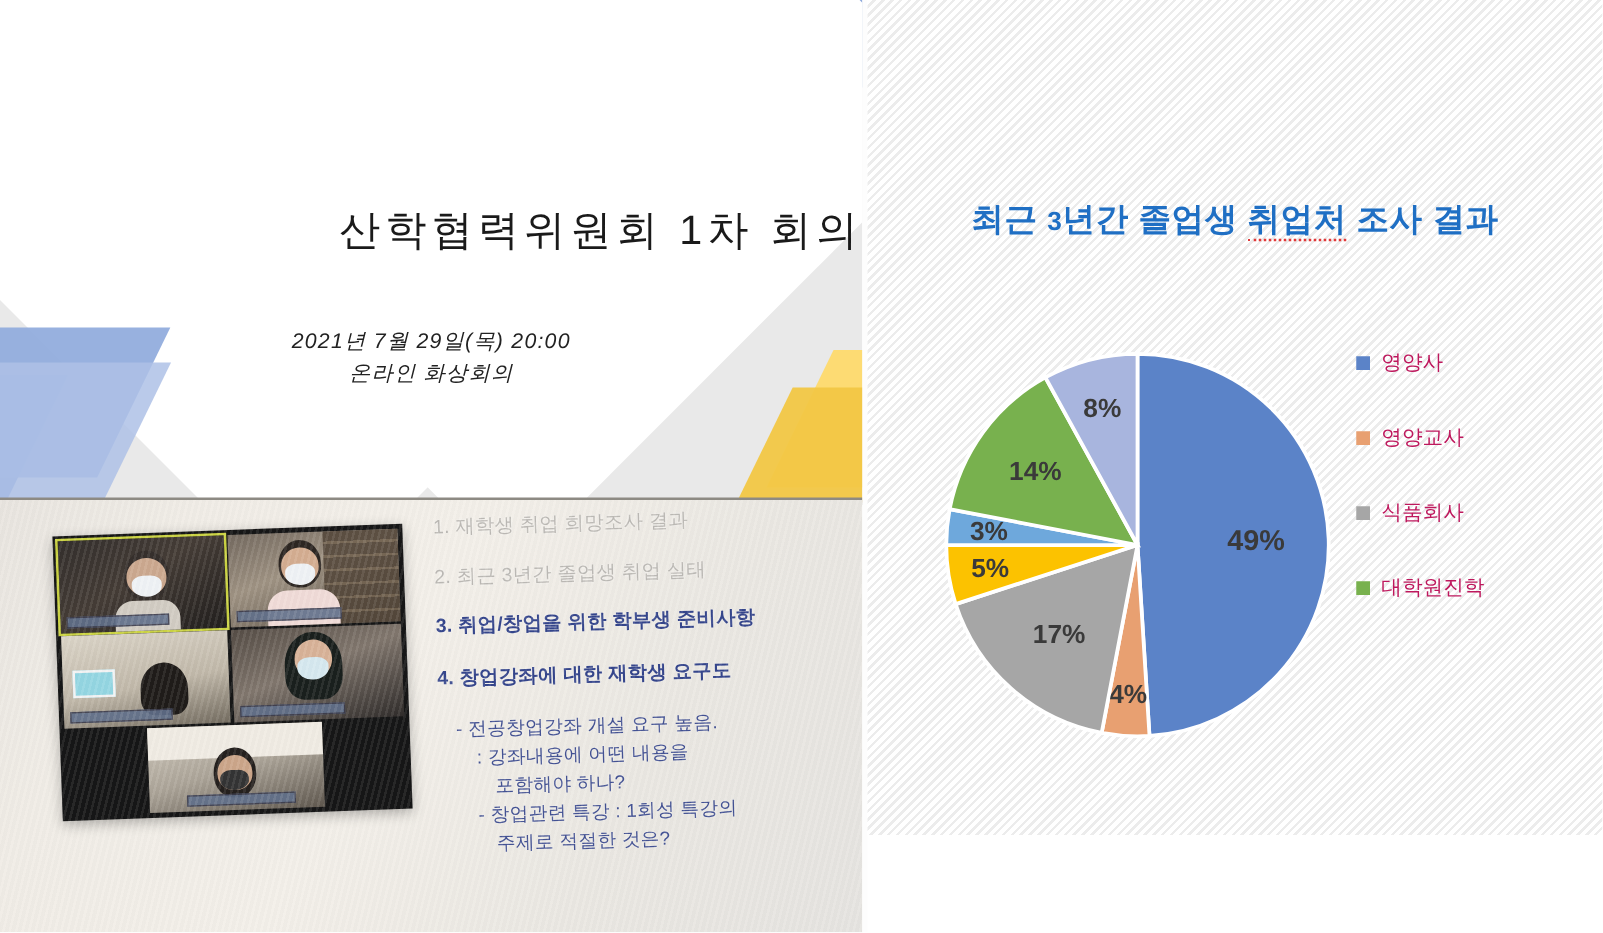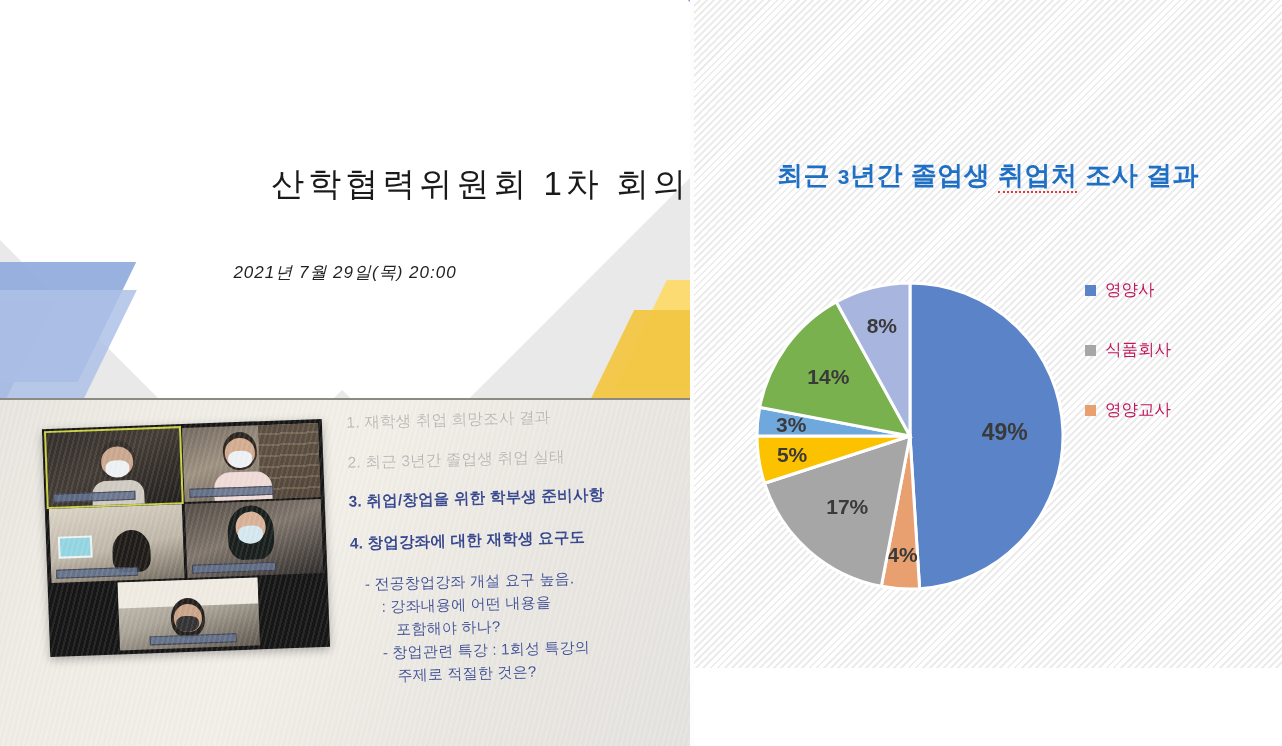--- a/index.html
+++ b/index.html
@@ -225,20 +225,21 @@
       <div class="ts-deco blue3"></div>
       <div class="ts-deco blue1"></div>
       <div class="ts-deco blue2"></div>
 
       <div class="ts-deco goldr2"></div>
       <div class="ts-deco goldr1"></div>
 
       <div class="slide-title">산학협력위원회 1차 회의</div>
       <div class="slide-sub">
         <span class="l2">2021년 7월 29일(목)   20:00</span>
+        <span class="l2">온라인 화상회의</span>
       </div>
     </div>
 
     <div class="footer-strip"></div>
 
     <div class="photo">
 
       <div class="zoom-grid">
         <div class="tile t1">
           <div class="head" style="left:52px;top:10px;width:36px;height:40px;background:#2d2622;"></div>
@@ -315,22 +316,26 @@
         <text x="126.84333097519519" y="52.33701449701638" text-anchor="middle" class="pct">8%</text>
       </svg>
   </div>
 
   <div class="legend">
       <div class="leg-row">
         <span class="leg-sw" style="background: rgb(91, 131, 200);"></span>
         <span class="leg-lbl">영양사</span>
       </div>
       <div class="leg-row">
+        <span class="leg-sw" style="background: rgb(232, 160, 113);"></span>
+        <span class="leg-lbl">영양교사</span>
+      </div>
+      <div class="leg-row">
         <span class="leg-sw" style="background: rgb(166, 166, 166);"></span>
         <span class="leg-lbl">식품회사</span>
       </div>
       <div class="leg-row">
-        <span class="leg-sw" style="background: rgb(232, 160, 113);"></span>
-        <span class="leg-lbl">영양교사</span>
+        <span class="leg-sw" style="background: rgb(120, 177, 78);"></span>
+        <span class="leg-lbl">대학원진학</span>
       </div>
     </div>
 
 </div>
 
 </body></html>

